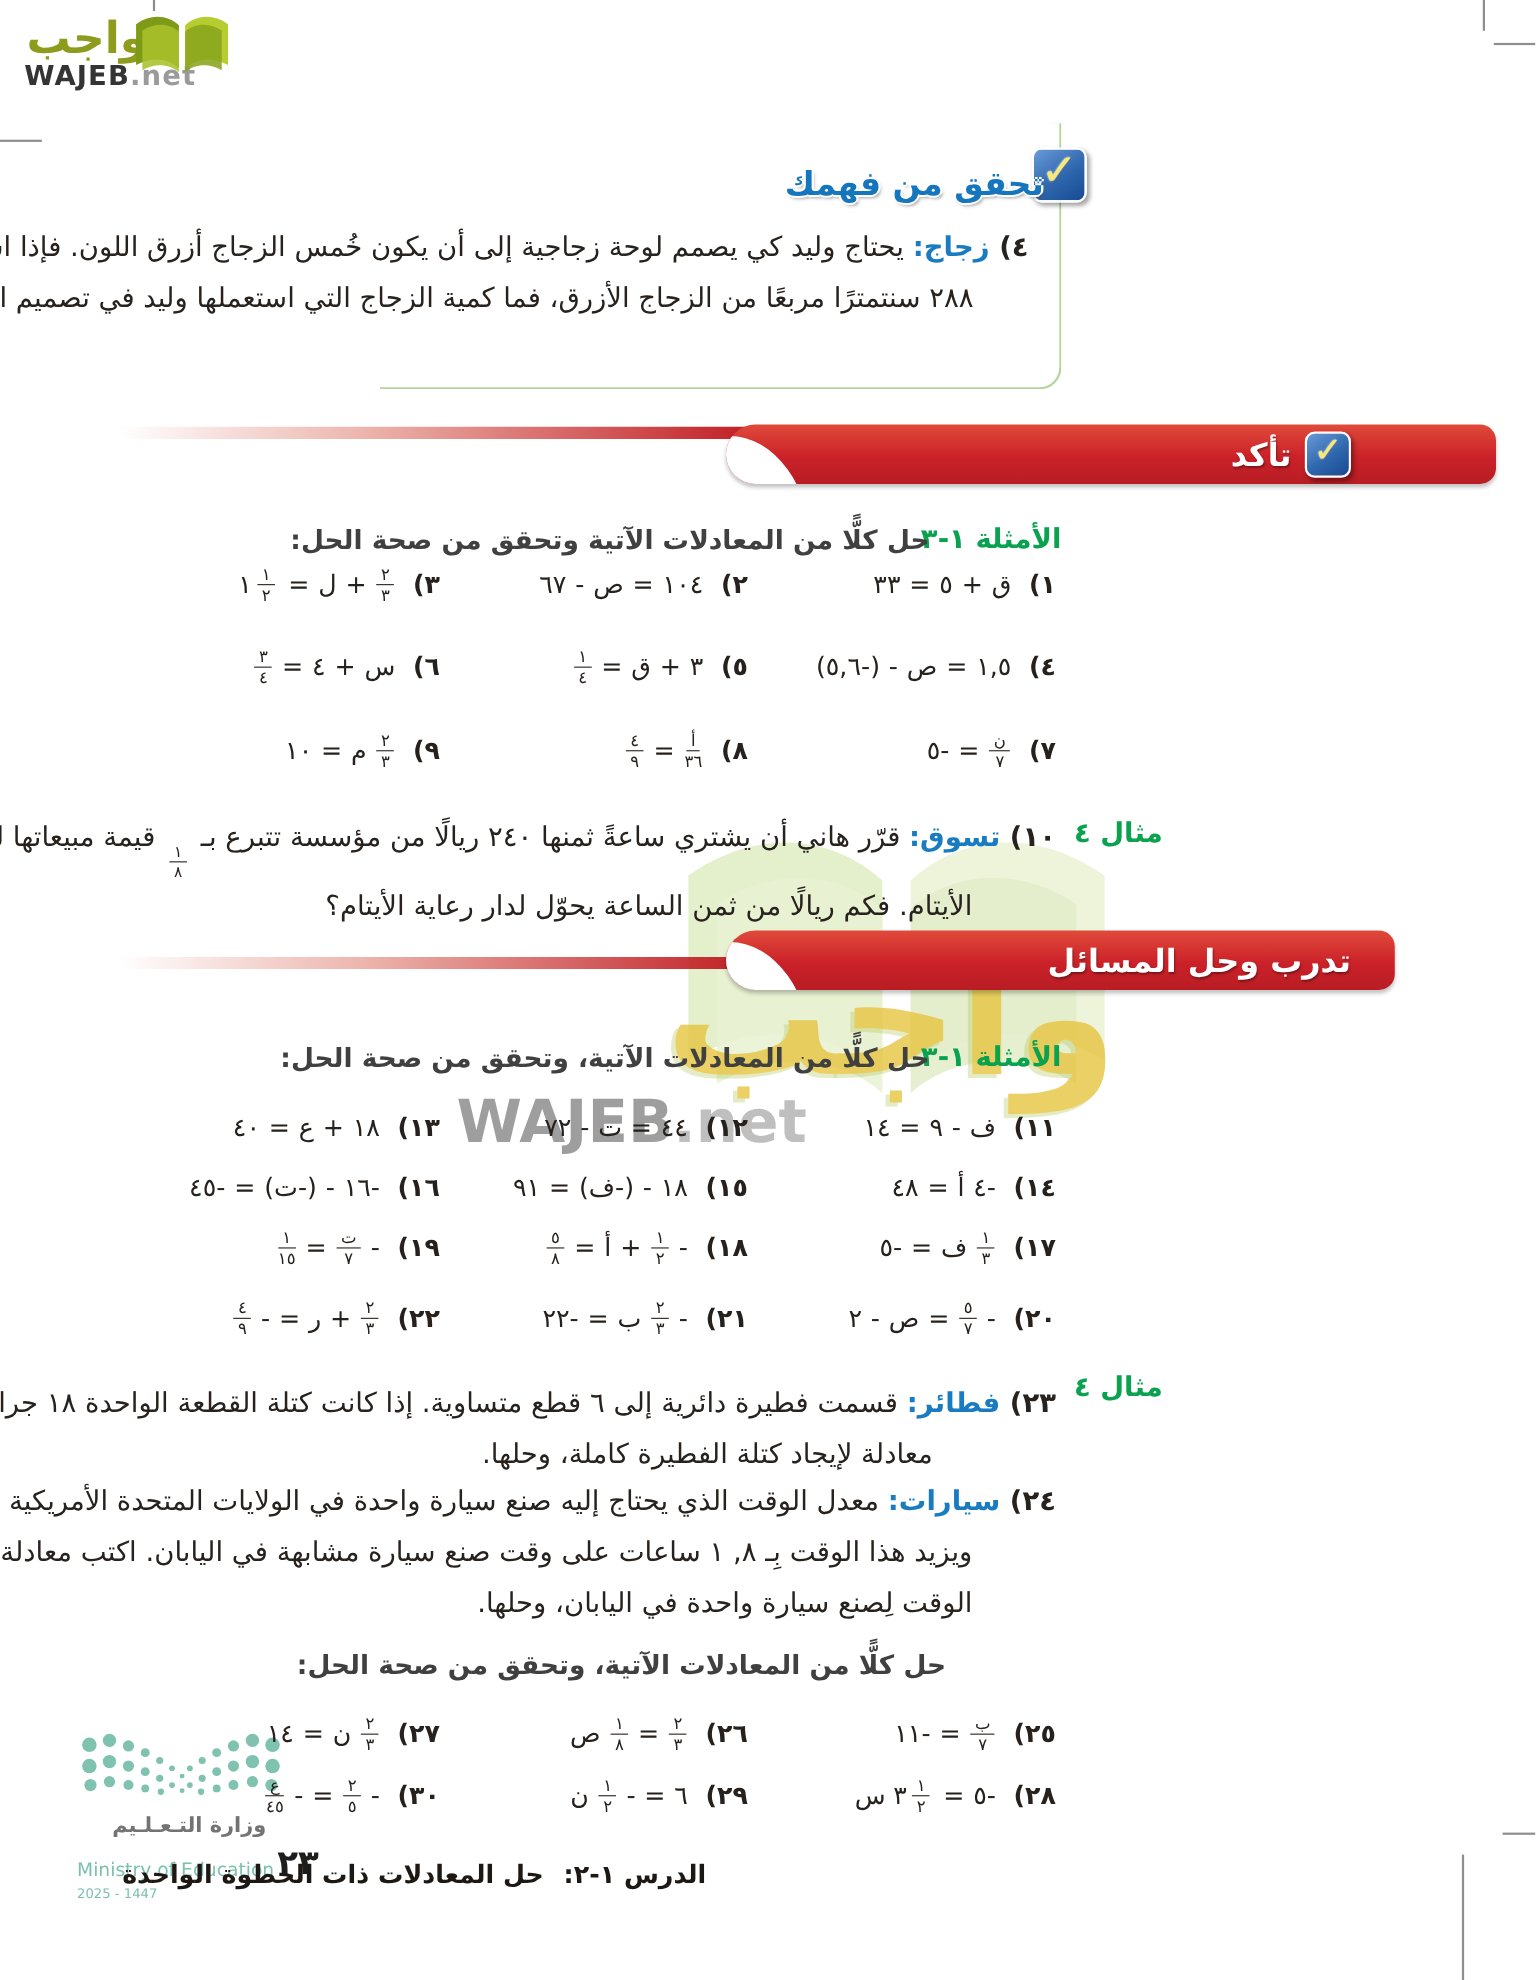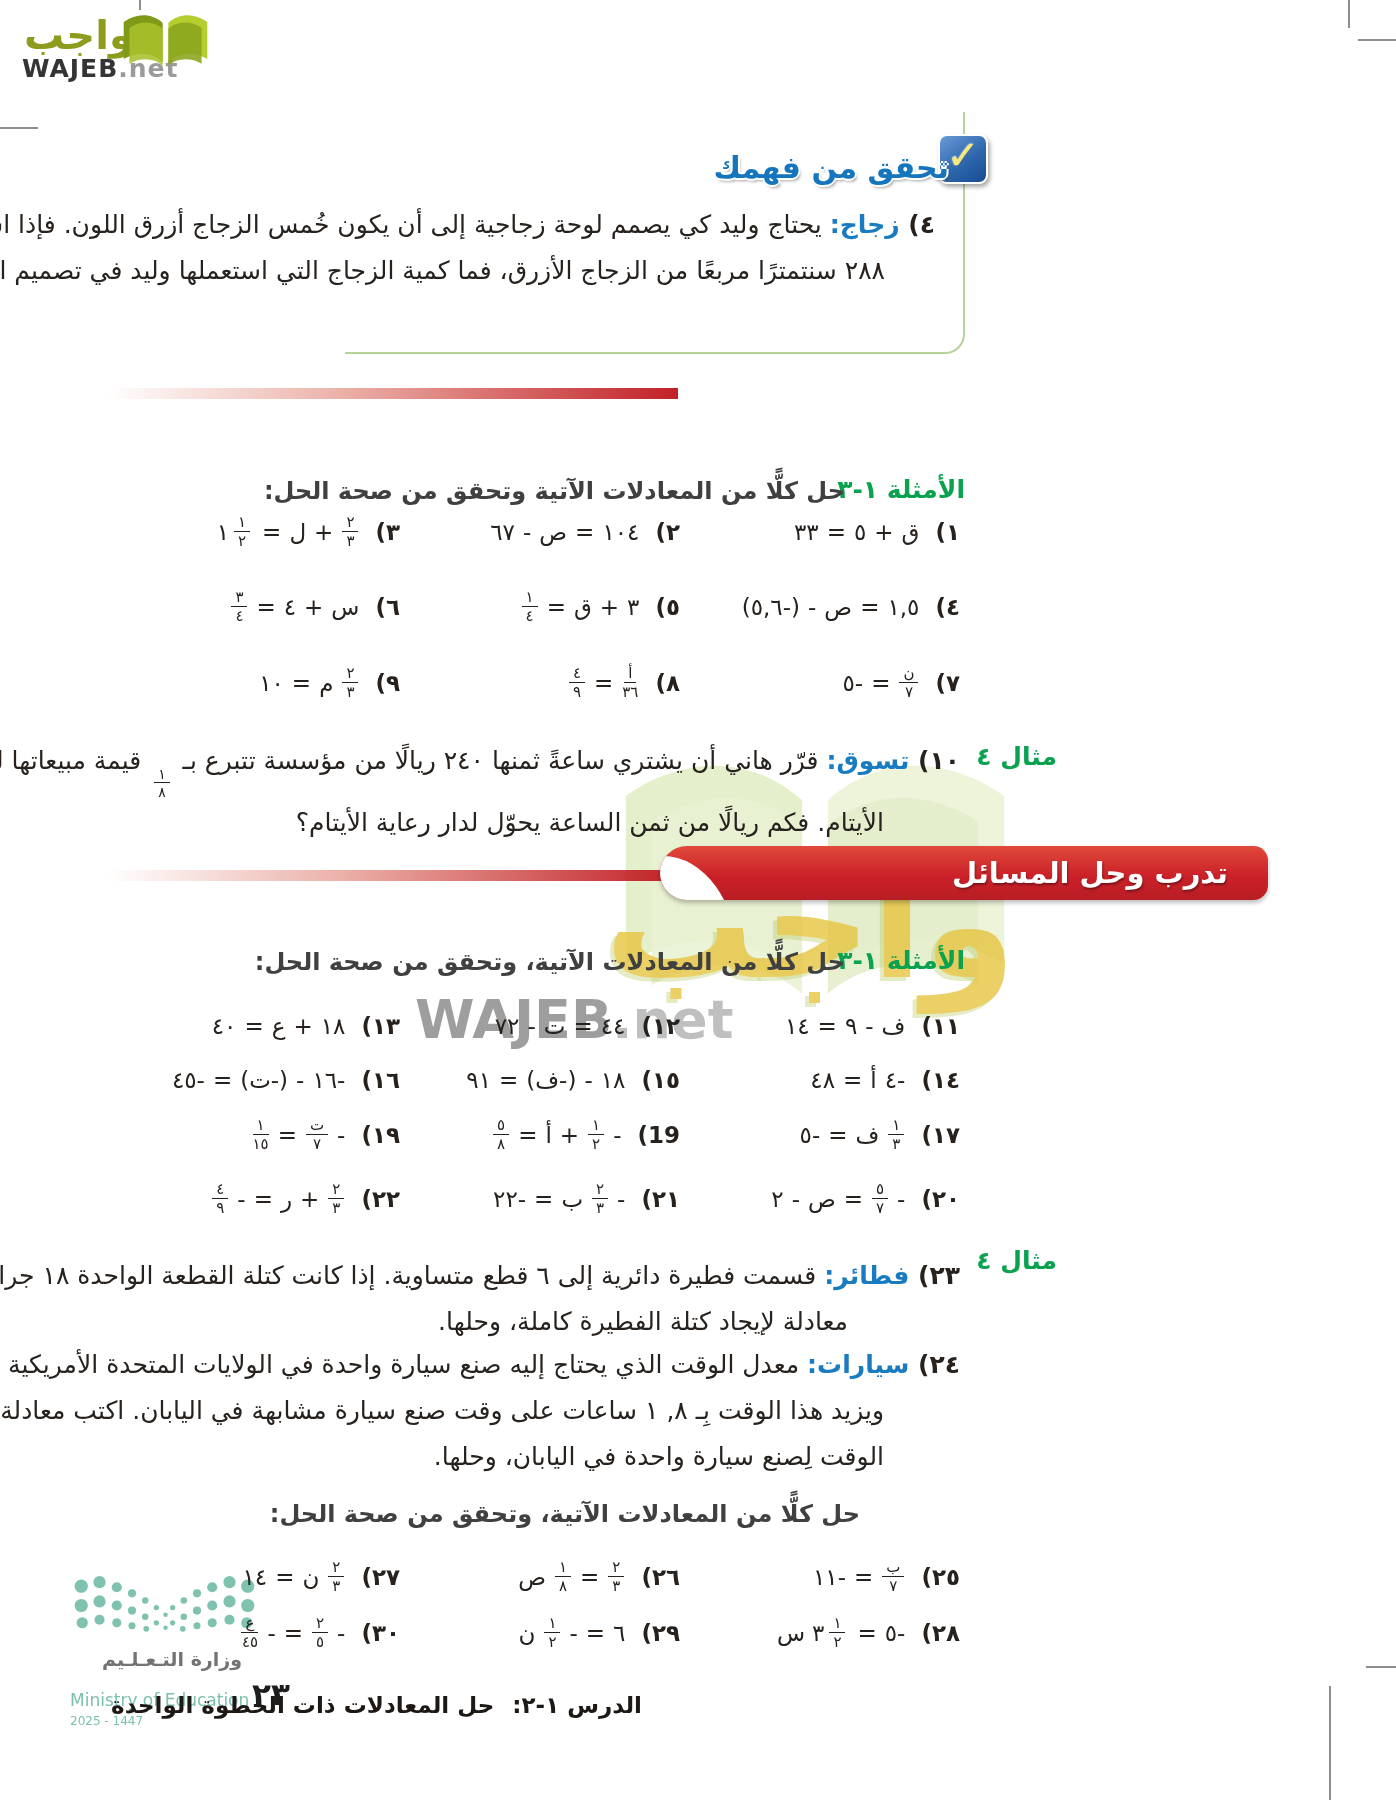--- a/index.html
+++ b/index.html
@@ -134,20 +134,24 @@
   <div class="abs rtl check-title">تحقق من فهمك</div>
 
   <div class="abs rtl problem" style="right:461px;top:202px;">
     <div class="pline">
       <span class="pnum">٤) </span><span class="pkw">زجاج:</span><span> يحتاج وليد كي يصمم لوحة زجاجية إلى أن يكون خُمس الزجاج أزرق اللون. فإذا استعمل</span>
     </div>
     <div class="pline ind50">٢٨٨ سنتمترًا مربعًا من الزجاج الأزرق، فما كمية الزجاج التي استعملها وليد في تصميم اللوحة؟</div>
   </div>
 
   <div class="strip" style="left:58px;top:388px;width:620px;"></div>
+  <div class="banner pad1" style="top:386px;">
+    <span class="chk small"></span>
+    <span class="banner-title">تأكد</span>
+  </div>
 
   <div class="abs rtl green-label" style="right:431px;top:475px;">الأمثلة ١-٣</div>
   <div class="abs rtl instr" style="right:551px;top:477px;">حل كلًّا من المعادلات الآتية وتحقق من صحة الحل:</div>
 
   <div class="eq-row" style="top:512px;height:40px;">
       <div class="eq-cell">
         <span class="eq-num">(١</span>
         <span class="eq-t">ق</span>
         <span class="eq-t">+</span>
         <span class="eq-t">٥</span>
@@ -321,21 +325,21 @@
         <span class="eq-num">(١٧</span>
         <span class="frac">
           <span class="fnum">١</span>
           <span class="fden">٣</span>
         </span>
         <span class="eq-t">ف</span>
         <span class="eq-t">=</span>
         <span class="eq-t">٥-</span>
       </div>
       <div class="eq-cell">
-        <span class="eq-num">(19</span>
+        <span class="eq-num">(١٨</span>
         <span class="eq-t">-</span>
         <span class="frac">
           <span class="fnum">١</span>
           <span class="fden">٢</span>
         </span>
         <span class="eq-t">+</span>
         <span class="eq-t">أ</span>
         <span class="eq-t">=</span>
         <span class="frac">
           <span class="fnum">٥</span>

